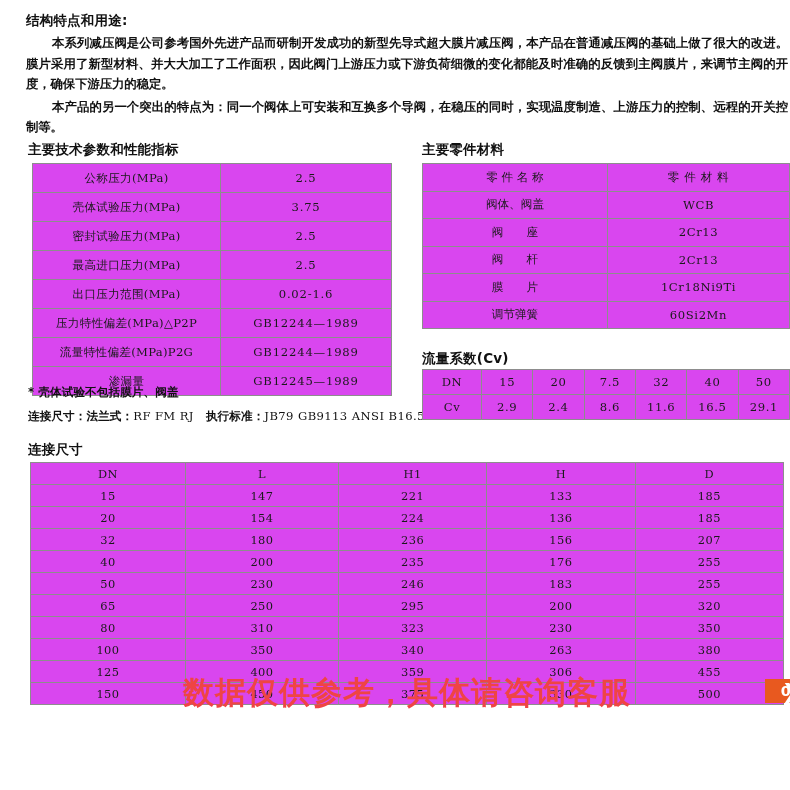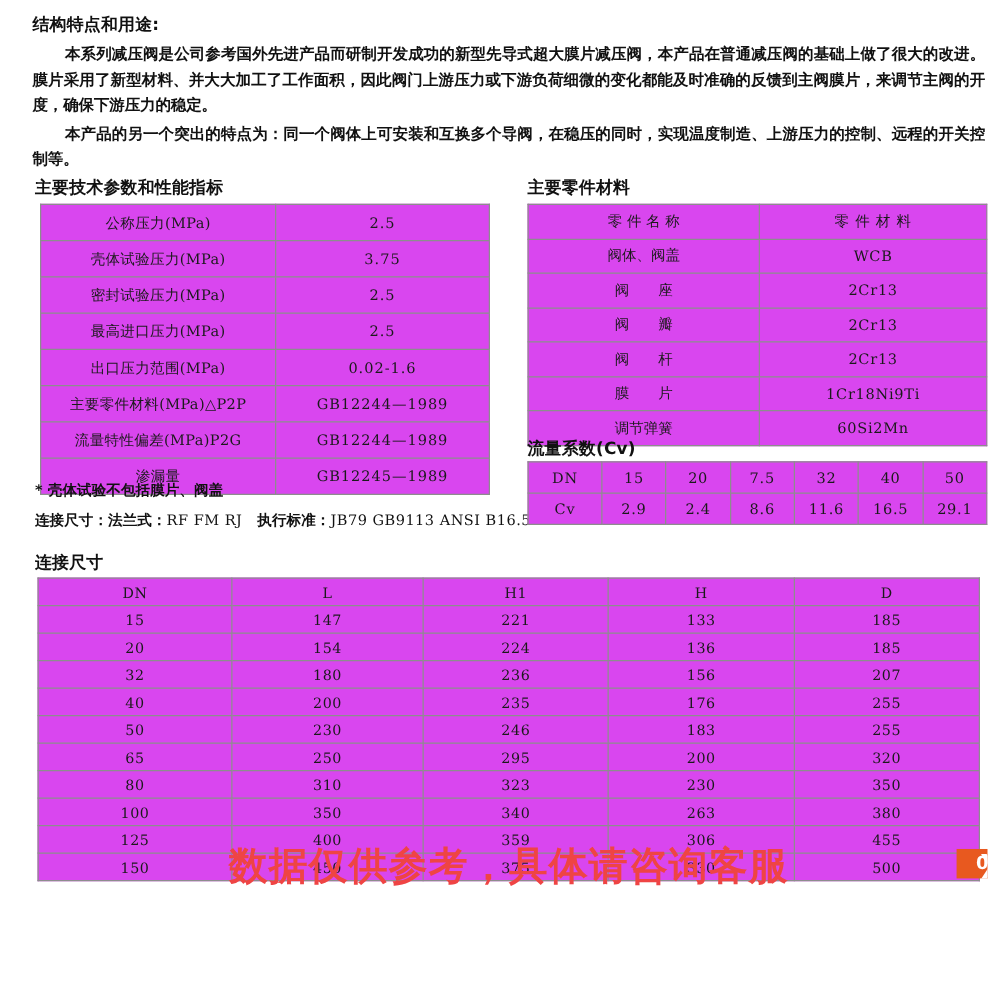--- a/index.html
+++ b/index.html
@@ -185,21 +185,21 @@
       </tr>
       <tr>
         <td class="lbl">最高进口压力(MPa)</td>
         <td class="val">2.5</td>
       </tr>
       <tr>
         <td class="lbl">出口压力范围(MPa)</td>
         <td class="val">0.02-1.6</td>
       </tr>
       <tr>
-        <td class="lbl">主要零件材料(MPa)△P2P</td>
+        <td class="lbl">压力特性偏差(MPa)△P2P</td>
         <td class="val">GB12244—1989</td>
       </tr>
       <tr>
         <td class="lbl">流量特性偏差(MPa)P2G</td>
         <td class="val">GB12244—1989</td>
       </tr>
       <tr>
         <td class="lbl">渗漏量</td>
         <td class="val">GB12245—1989</td>
       </tr>
@@ -217,24 +217,20 @@
       <tr>
         <td class="nm">零 件 名 称</td>
         <td class="mt">零 件 材 料</td>
       </tr>
       <tr>
         <td class="nm">阀体、阀盖</td>
         <td class="mt">WCB</td>
       </tr>
       <tr>
         <td class="nm">阀　　座</td>
-        <td class="mt">2Cr13</td>
-      </tr>
-      <tr>
-        <td class="nm">阀　　瓣</td>
         <td class="mt">2Cr13</td>
       </tr>
       <tr>
         <td class="nm">阀　　杆</td>
         <td class="mt">2Cr13</td>
       </tr>
       <tr>
         <td class="nm">膜　　片</td>
         <td class="mt">1Cr18Ni9Ti</td>
       </tr>

